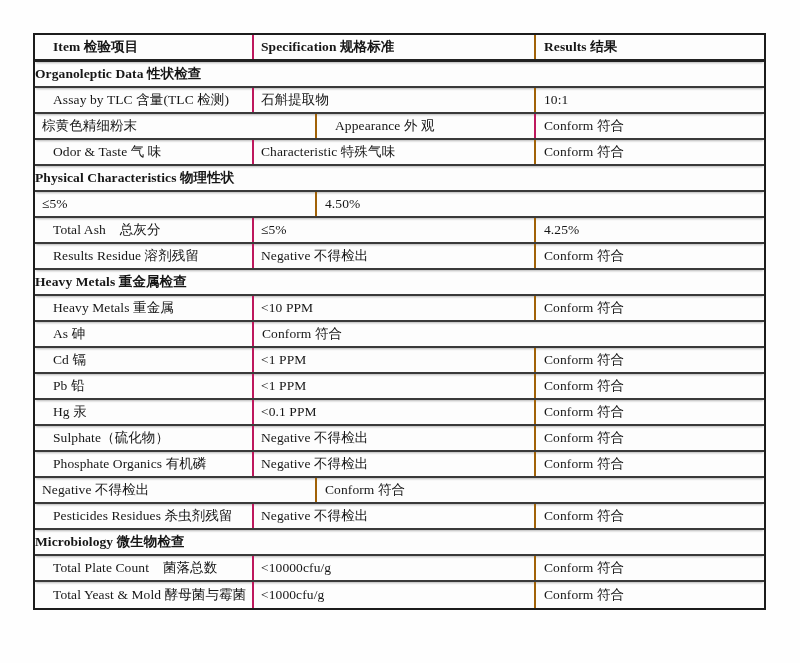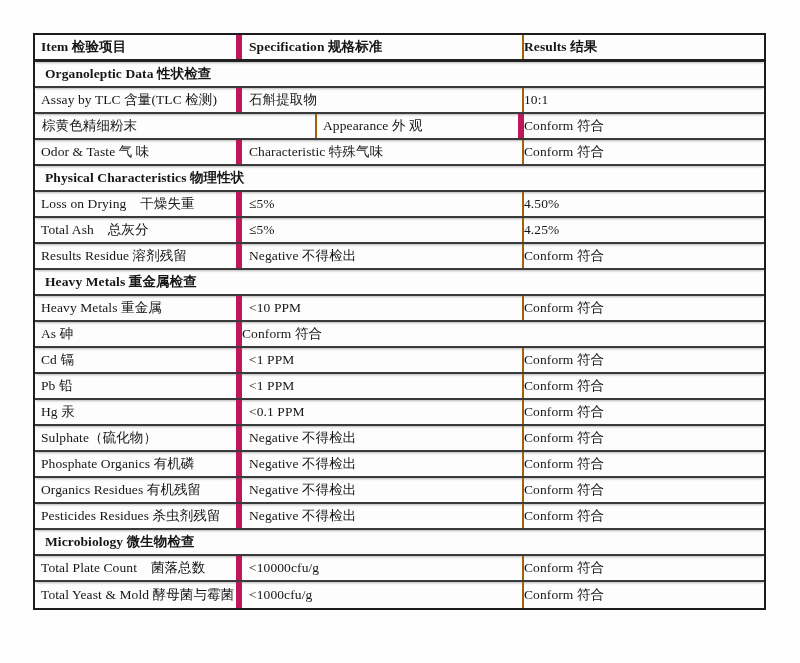--- a/index.html
+++ b/index.html
@@ -37,26 +37,26 @@
   .cell {
     box-sizing: border-box;
     height: 100%;
     display: flex;
     align-items: center;
     font-size: 13.5px;
     white-space: pre-wrap;
     overflow: hidden;
     letter-spacing: 0.1px;
   }
-  .c1 { width: 207px; padding-left: 6px; border-right: 6px solid #be185d; }
+  .c1 { width: 207px; padding-left: 6px; border-right: 2px solid #be185d; margin-left: 12px; }
   .c2 { width: 282px; padding-left: 7px; border-right: 2px solid #a16207; }
-  .c3 { flex: 1; }
+  .c3 { flex: 1; padding-left: 8px; }
   .full {
     width: 100%;
-    padding-left: 10px;
+    padding-left: 0;
     font-weight: bold;
     font-size: 13.5px;
   }
 </style>
 </head>
 <body>
 
 <div class="page">
   <div class="coa-table">
 
@@ -82,21 +82,20 @@
     <div class="row data">
       <div class="cell c1">Odor &amp; Taste 气 味</div>
       <div class="cell c2">Characteristic 特殊气味</div>
       <div class="cell c3">Conform 符合</div>
     </div>
 
     <div class="row sec">
       <div class="cell full">Physical Characteristics 物理性状</div>
     </div>
     <div class="row data">
-      <div class="cell c1">Loss on Drying    干燥失重</div>
       <div class="cell c2">≤5%</div>
       <div class="cell c3">4.50%</div>
     </div>
     <div class="row data">
       <div class="cell c1">Total Ash    总灰分</div>
       <div class="cell c2">≤5%</div>
       <div class="cell c3">4.25%</div>
     </div>
     <div class="row data">
       <div class="cell c1">Results Residue 溶剂残留</div>
@@ -135,21 +134,20 @@
       <div class="cell c1">Sulphate（硫化物）</div>
       <div class="cell c2">Negative 不得检出</div>
       <div class="cell c3">Conform 符合</div>
     </div>
     <div class="row data">
       <div class="cell c1">Phosphate Organics 有机磷</div>
       <div class="cell c2">Negative 不得检出</div>
       <div class="cell c3">Conform 符合</div>
     </div>
     <div class="row data">
-      <div class="cell c1">Organics Residues 有机残留</div>
       <div class="cell c2">Negative 不得检出</div>
       <div class="cell c3">Conform 符合</div>
     </div>
     <div class="row data">
       <div class="cell c1">Pesticides Residues 杀虫剂残留</div>
       <div class="cell c2">Negative 不得检出</div>
       <div class="cell c3">Conform 符合</div>
     </div>
 
     <div class="row sec">

